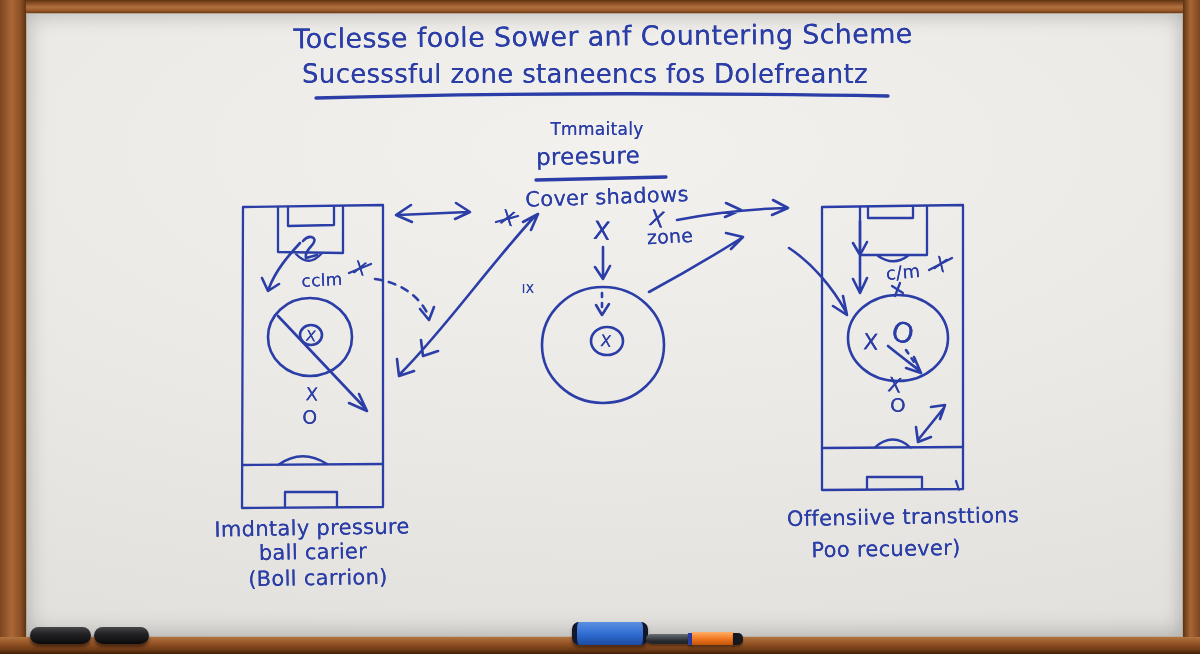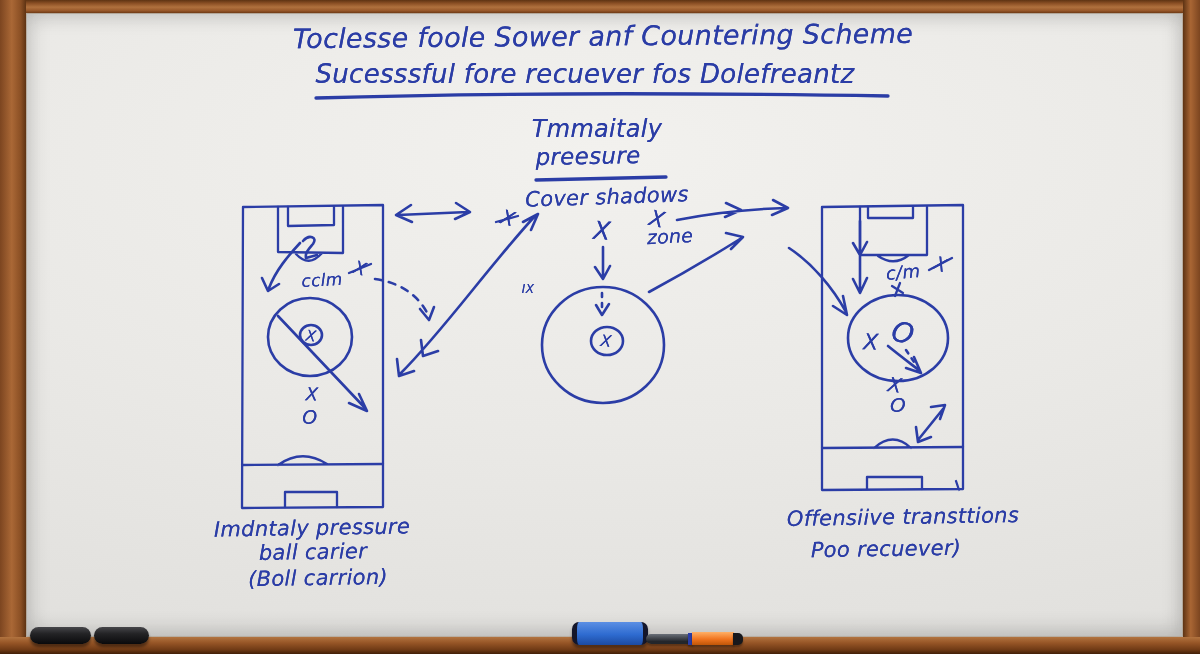--- a/index.html
+++ b/index.html
@@ -34,21 +34,21 @@
     border:1px solid rgba(90,60,30,.35);
   }
   
   svg.strokes{position:absolute;inset:0;width:1200px;height:654px;pointer-events:none;}
   .ink{stroke:var(--ink);fill:none;stroke-width:2.6;stroke-linecap:round;stroke-linejoin:round;}
   .ink.thin{stroke-width:2.3}
   .ink.thick{stroke-width:3.3}
   .ink.dash{stroke-dasharray:7 7}
   .ink.dash2{stroke-dasharray:4 6}
   
-  #handwriting-layer{position:absolute;inset:0;pointer-events:none;font-style:italic;}
+  #handwriting-layer{position:absolute;inset:0;pointer-events:none;}
   .hw{position:absolute;color:var(--ink);white-space:nowrap;letter-spacing:.3px;
       font-family:"DejaVu Sans",sans-serif;text-shadow:0 0 .5px var(--ink);}
   
   .tray-item{position:absolute;}
   .marker-black{height:17px;border-radius:9px;
     background:linear-gradient(180deg,#46464a 0%,#232325 40%,#0a0a0c 100%);
     box-shadow:0 3px 3px rgba(0,0,0,.45);}
   #black-marker-1{left:30px;top:627px;width:61px;}
   #black-marker-2{left:94px;top:627px;width:55px;}
   #blue-eraser{left:572px;top:622px;width:66px;height:23px;border-radius:7px;
@@ -126,22 +126,22 @@
       <path class="ink dash2" d="M906 350 L916 365"></path>
       <path class="ink" d="M888 346 C899 355 911 364 920 371 M906 368 L921 373 L914 357"></path>
       <path class="ink" d="M918 440 L943 409 M931 407 L945 405 L940 419 M916 427 L918 442 M931 437 L918 442"></path>
       <path class="ink thin" d="M822 448 L963 447 M874 448 Q893 431 911 448"></path>
       <path class="ink thin" d="M867 489 L867 477 L922 477 L922 489"></path>
     </g>
   </svg>
 
   <div id="handwriting-layer">
       <div class="hw" style="left: 603px; top: 36px; font-size: 27px; transform: translate(-50%, -50%) rotate(-0.5deg);">Toclesse foole Sower anf Countering Scheme</div>
-      <div class="hw" style="left: 585px; top: 74px; font-size: 26px; transform: translate(-50%, -50%) rotate(0deg);">Sucesssful fore recuever fos Dolefreantz</div>
-      <div class="hw" style="left: 597px; top: 129px; font-size: 24px; transform: translate(-50%, -50%) rotate(0deg);">Tmmaitaly</div>
+      <div class="hw" style="left: 585px; top: 74px; font-size: 26px; transform: translate(-50%, -50%) rotate(0deg);">Sucesssful zone staneencs fos Dolefreantz</div>
+      <div class="hw" style="left: 597px; top: 129px; font-size: 17px; transform: translate(-50%, -50%) rotate(0deg);">Tmmaitaly</div>
       <div class="hw" style="left: 588px; top: 156px; font-size: 23px; transform: translate(-50%, -50%) rotate(-1deg);">preesure</div>
       <div class="hw" style="left: 607px; top: 197px; font-size: 21px; transform: translate(-50%, -50%) rotate(-2deg);">Cover shadows</div>
       <div class="hw" style="left: 657px; top: 219px; font-size: 22px; transform: translate(-50%, -50%) rotate(12deg);">X</div>
       <div class="hw" style="left: 670px; top: 236px; font-size: 19px; transform: translate(-50%, -50%) rotate(-3deg);">zone</div>
       <div class="hw" style="left: 528px; top: 289px; font-size: 12px; transform: translate(-50%, -50%) rotate(0deg);">IX</div>
       <div class="hw" style="left: 508px; top: 218px; font-size: 20px; transform: translate(-50%, -50%) rotate(16deg);">X</div>
       <div class="hw" style="left: 322px; top: 280px; font-size: 17px; transform: translate(-50%, -50%) rotate(-3deg);">cclm</div>
       <div class="hw" style="left: 360px; top: 268px; font-size: 18px; transform: translate(-50%, -50%) rotate(16deg);">X</div>
       <div class="hw" style="left: 602px; top: 231px; font-size: 25px; transform: translate(-50%, -50%) rotate(4deg);">X</div>
       <div class="hw" style="left: 606px; top: 341px; font-size: 16px; transform: translate(-50%, -50%) rotate(5deg);">X</div>

